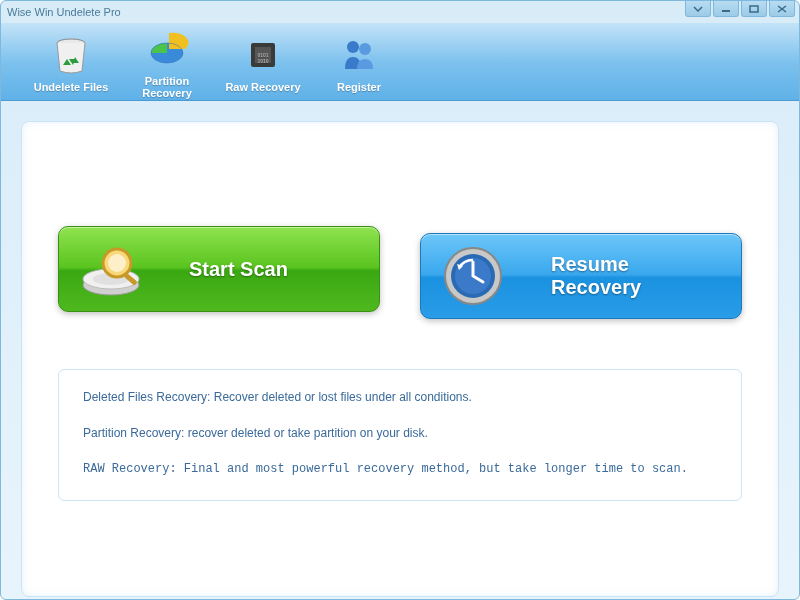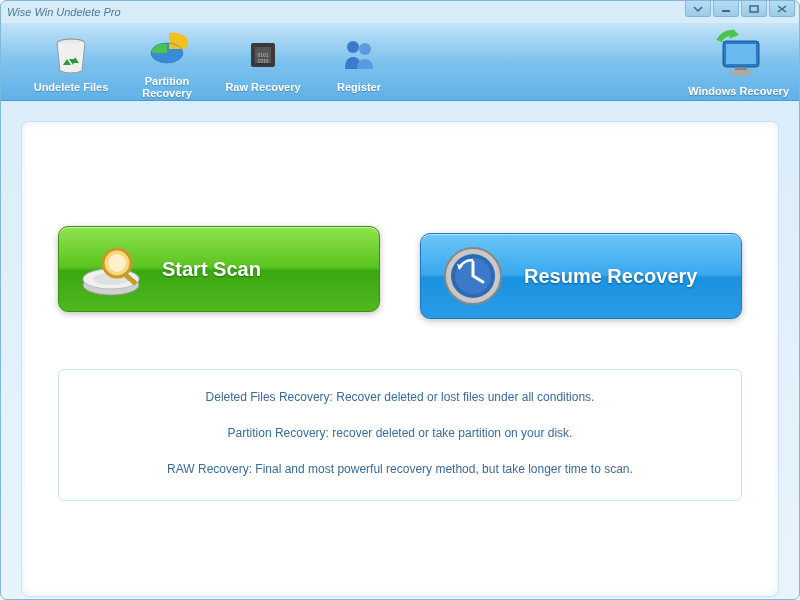--- a/index.html
+++ b/index.html
@@ -14,21 +14,20 @@
 }
 
 .titlebar {
   height: 22px;
   display: flex;
   align-items: center;
   padding: 0 6px;
   color: #4a7a9a;
   font-size: 11px;
   position: relative;
-  font-style: italic;
 }
 
 .win-controls {
   position: absolute; right: 4px; top: 0;
   display: flex; gap: 0;
 }
 .win-btn {
   width: 26px; height: 16px;
   background: linear-gradient(to bottom, #b8dcf2, #9ccbe8);
   border: 1px solid #7fb8dd;
@@ -103,42 +102,42 @@
   border-radius: 10px;
   display: flex;
   align-items: center;
   padding: 0 20px;
   cursor: pointer;
   color: #fff;
   font-size: 20px;
   font-weight: bold;
   text-shadow: 0 1px 2px rgba(0,0,0,0.4);
   box-shadow: 0 2px 6px rgba(0,0,0,0.25), inset 0 1px 0 rgba(255,255,255,0.5);
-  gap: 13px;
+  gap: 40px;
 }
 .big-btn.green {
   background: linear-gradient(to bottom, #8fe34f 0%, #5ac41f 48%, #3aa812 52%, #4fb81f 100%);
   border: 1px solid #3a9010;
 }
 .big-btn.blue {
   background: linear-gradient(to bottom, #6cc6f8 0%, #3aa8ee 48%, #1a92e0 52%, #2a9ce8 100%);
   border: 1px solid #1a7ac0;
   margin-top: 7px;
 }
 .big-icon { width: 70px; height: 64px; flex-shrink: 0; }
 
 .info-box {
   border: 1px solid #cde5f5;
   border-radius: 6px;
   padding: 20px 24px;
   color: #3a6a9a;
   font-size: 12px;
 }
-.info-line { margin-bottom: 22px; text-align: center; }
-.info-line:last-child { margin-bottom: 4px; }
+.info-line { margin-bottom: 22px; }
+.info-line:last-child { margin-bottom: 4px; font-family: Liberation Mono, monospace; }
 </style>
 </head>
 <body>
 
 <div class="window">
 
   <div class="titlebar">
     <span>Wise Win Undelete Pro</span>
     <div class="win-controls">
       <div class="win-btn">
@@ -205,33 +204,20 @@
         <svg width="44" height="44" viewBox="0 0 44 44">
           <circle cx="16" cy="14" r="6" fill="#3a7aca"></circle>
           <path d="M8 36 Q8 24 16 24 Q24 24 24 36 Z" fill="#3a7aca"></path>
           <circle cx="28" cy="16" r="6" fill="#5a9ae0"></circle>
           <path d="M20 36 Q20 26 28 26 Q36 26 36 36 Z" fill="#5a9ae0"></path>
         </svg>
       </div>
       <div>Register</div>
     </div>
 
-    <div class="windows-recovery">
-      <div class="wr-icon">
-        <svg width="60" height="52" viewBox="0 0 60 52">
-          <rect x="14" y="12" width="36" height="26" rx="3" fill="#2a7ac4" stroke="#1a5a9a"></rect>
-          <rect x="17" y="15" width="30" height="20" fill="#6ab8f0"></rect>
-          <rect x="26" y="38" width="12" height="4" fill="#888"></rect>
-          <ellipse cx="32" cy="44" rx="12" ry="3" fill="#aaa"></ellipse>
-          <path d="M10 12 A14 14 0 0 1 24 4" stroke="#4ac44a" stroke-width="6" fill="none"></path>
-          <path d="M24 0 L30 6 L20 10 Z" fill="#4ac44a"></path>
-        </svg>
-      </div>
-      <div>Windows Recovery</div>
-    </div>
   </div>
 
   <div class="main-area">
     <div class="content-card">
 
       <div class="big-buttons">
 
         <div class="big-btn green">
           <div class="big-icon">
             <svg width="70" height="64" viewBox="0 0 70 64">

